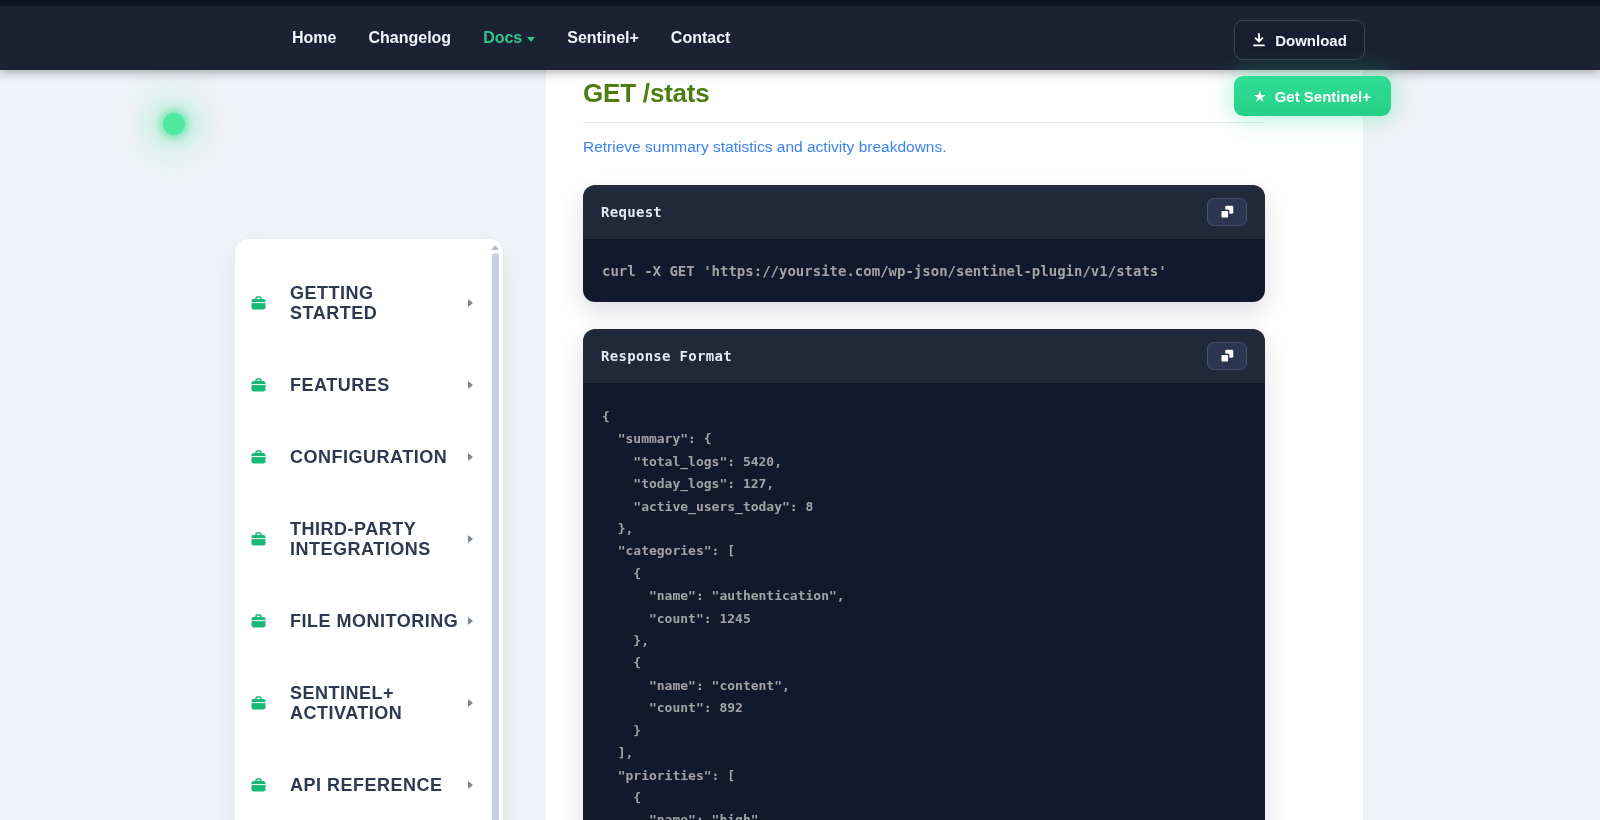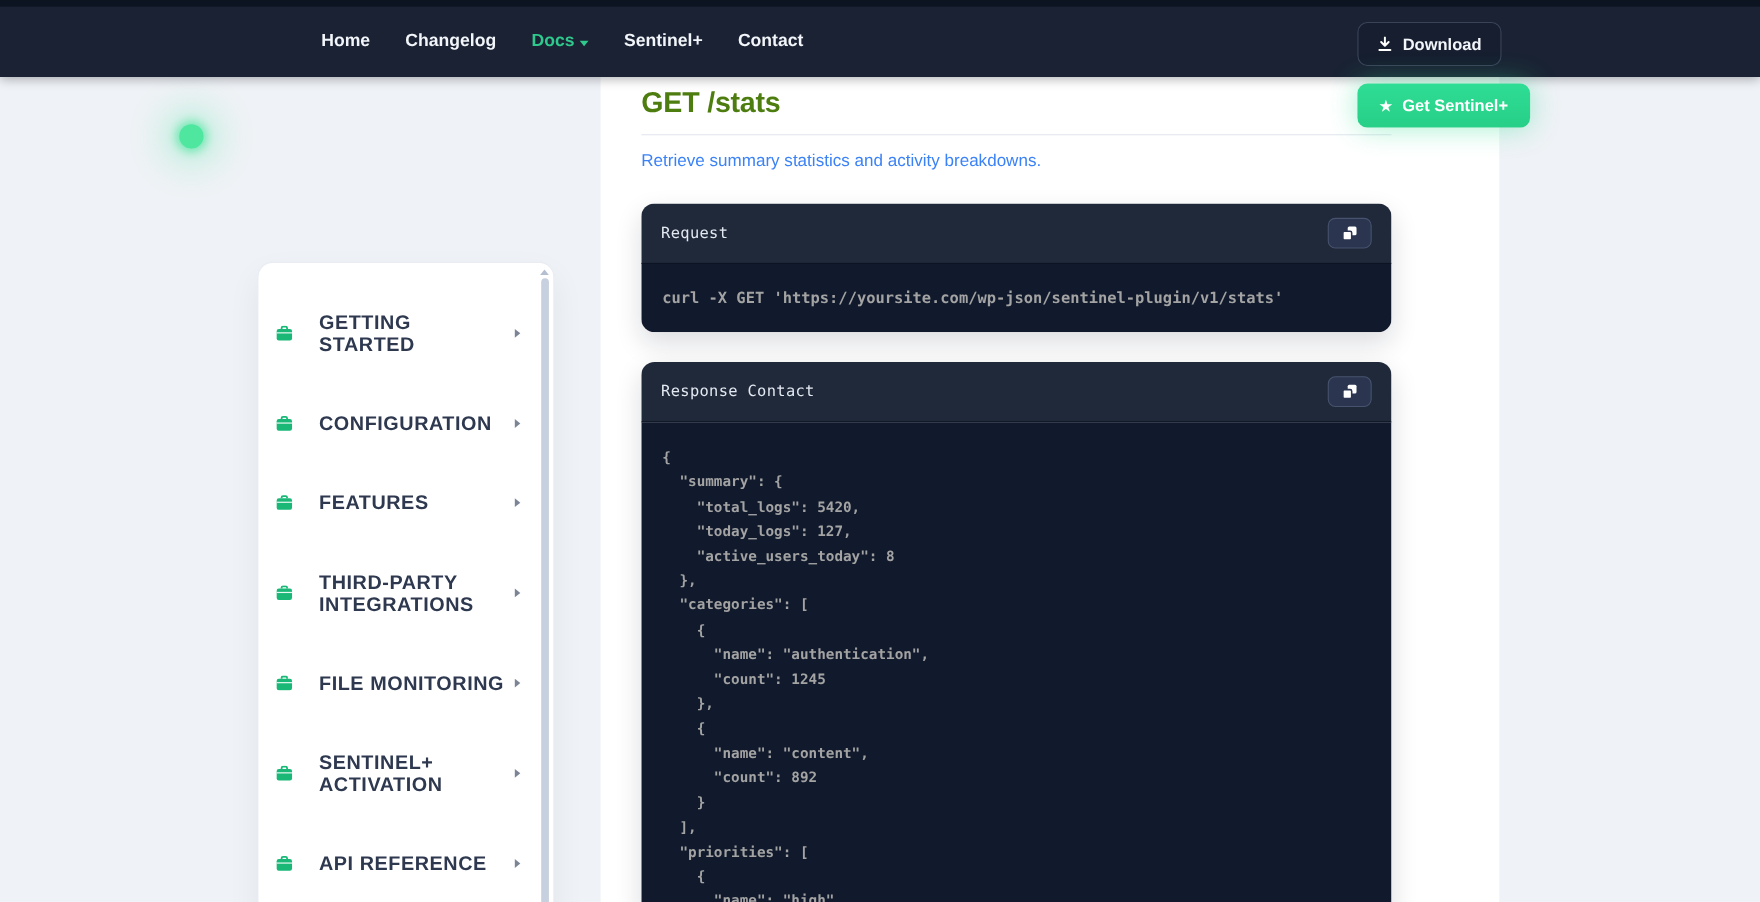--- a/index.html
+++ b/index.html
@@ -63,21 +63,21 @@
                 background:#ffffff; padding:8px 0 0 37px; }
   .page-title { font-size:26px; font-weight:700; color:#4d7c0f; letter-spacing:-.2px; }
   .title-divider { width:682px; height:1px; background:#e3e8ef; margin-top:13px; }
   .page-desc { margin-top:15px; font-size:15.5px; color:#3b82f6; }
 
   .code-card { width:682px; border-radius:12px; overflow:hidden; margin-top:29px;
                box-shadow:0 10px 24px rgba(15,23,42,.14); }
   .code-card.response { margin-top:27px; }
   .code-header { height:55px; background:#1f2939; border-bottom:1px solid #0c1322;
                  display:flex; align-items:center; justify-content:space-between; padding:0 18px; }
-  .code-title { font-family:"DejaVu Sans Mono", monospace; font-weight:400; font-size:14px;
+  .code-title { font-family:"DejaVu Sans Mono", monospace; font-weight:700; font-size:14px;
                 color:#e3e8f1; letter-spacing:.3px; }
   .copy-btn { width:40px; height:28px; border-radius:7px; background:#2b3550; border:1px solid #47536e;
               display:flex; align-items:center; justify-content:center; cursor:pointer; }
   .code-body { background:#111a2c; padding:22px 19px; }
   .code-line, .code-single { font-family:"DejaVu Sans Mono", monospace; font-weight:700;
                              color:#a3a3a3; white-space:pre; }
   .code-single { font-size:14px; line-height:18px; }
   .code-line { font-size:13px; line-height:22.4px; }
 </style>
 </head>
@@ -139,30 +139,30 @@
         </svg>
         <span class="side-label">GETTING STARTED</span>
         <span class="side-chevron"></span>
       </div>
         <div class="side-item">
         <svg width="15" height="14" viewBox="0 0 15 14">
           <rect x="0.5" y="3" width="14" height="10.5" rx="2" fill="#19b877"></rect>
           <path d="M5 3V2.2C5 1.5 5.6 1 6.3 1h2.4C9.4 1 10 1.5 10 2.2V3" fill="none" stroke="#19b877" stroke-width="1.6"></path>
           <path d="M0.5 6.6h14" stroke="#ffffff" stroke-width="1.1" opacity="0.9"></path>
         </svg>
+        <span class="side-label">FEATURES</span>
+        <span class="side-chevron"></span>
+      </div>
+        <div class="side-item">
+        <svg width="15" height="14" viewBox="0 0 15 14">
+          <rect x="0.5" y="3" width="14" height="10.5" rx="2" fill="#19b877"></rect>
+          <path d="M5 3V2.2C5 1.5 5.6 1 6.3 1h2.4C9.4 1 10 1.5 10 2.2V3" fill="none" stroke="#19b877" stroke-width="1.6"></path>
+          <path d="M0.5 6.6h14" stroke="#ffffff" stroke-width="1.1" opacity="0.9"></path>
+        </svg>
         <span class="side-label">CONFIGURATION</span>
-        <span class="side-chevron"></span>
-      </div>
-        <div class="side-item">
-        <svg width="15" height="14" viewBox="0 0 15 14">
-          <rect x="0.5" y="3" width="14" height="10.5" rx="2" fill="#19b877"></rect>
-          <path d="M5 3V2.2C5 1.5 5.6 1 6.3 1h2.4C9.4 1 10 1.5 10 2.2V3" fill="none" stroke="#19b877" stroke-width="1.6"></path>
-          <path d="M0.5 6.6h14" stroke="#ffffff" stroke-width="1.1" opacity="0.9"></path>
-        </svg>
-        <span class="side-label">FEATURES</span>
         <span class="side-chevron"></span>
       </div>
         <div class="side-item">
         <svg width="15" height="14" viewBox="0 0 15 14">
           <rect x="0.5" y="3" width="14" height="10.5" rx="2" fill="#19b877"></rect>
           <path d="M5 3V2.2C5 1.5 5.6 1 6.3 1h2.4C9.4 1 10 1.5 10 2.2V3" fill="none" stroke="#19b877" stroke-width="1.6"></path>
           <path d="M0.5 6.6h14" stroke="#ffffff" stroke-width="1.1" opacity="0.9"></path>
         </svg>
         <span class="side-label">THIRD-PARTY INTEGRATIONS</span>
         <span class="side-chevron"></span>
@@ -216,21 +216,21 @@
           </svg>
         </button>
       </div>
       <div class="code-body">
         <div class="code-single">curl -X GET 'https://yoursite.com/wp-json/sentinel-plugin/v1/stats'</div>
       </div>
     </section>
 
     <section class="code-card response">
       <div class="code-header">
-        <span class="code-title">Response Contact</span>
+        <span class="code-title">Response Format</span>
         <button class="copy-btn">
           <svg width="14" height="14" viewBox="0 0 14 14">
             <rect x="5.2" y="0.8" width="8" height="8" rx="1.4" fill="#ffffff"></rect>
             <rect x="0.8" y="5.2" width="8" height="8" rx="1.4" fill="#ffffff" stroke="#2b3550" stroke-width="1.4"></rect>
           </svg>
         </button>
       </div>
       <div class="code-body">
 
       <div class="code-line">{</div>

